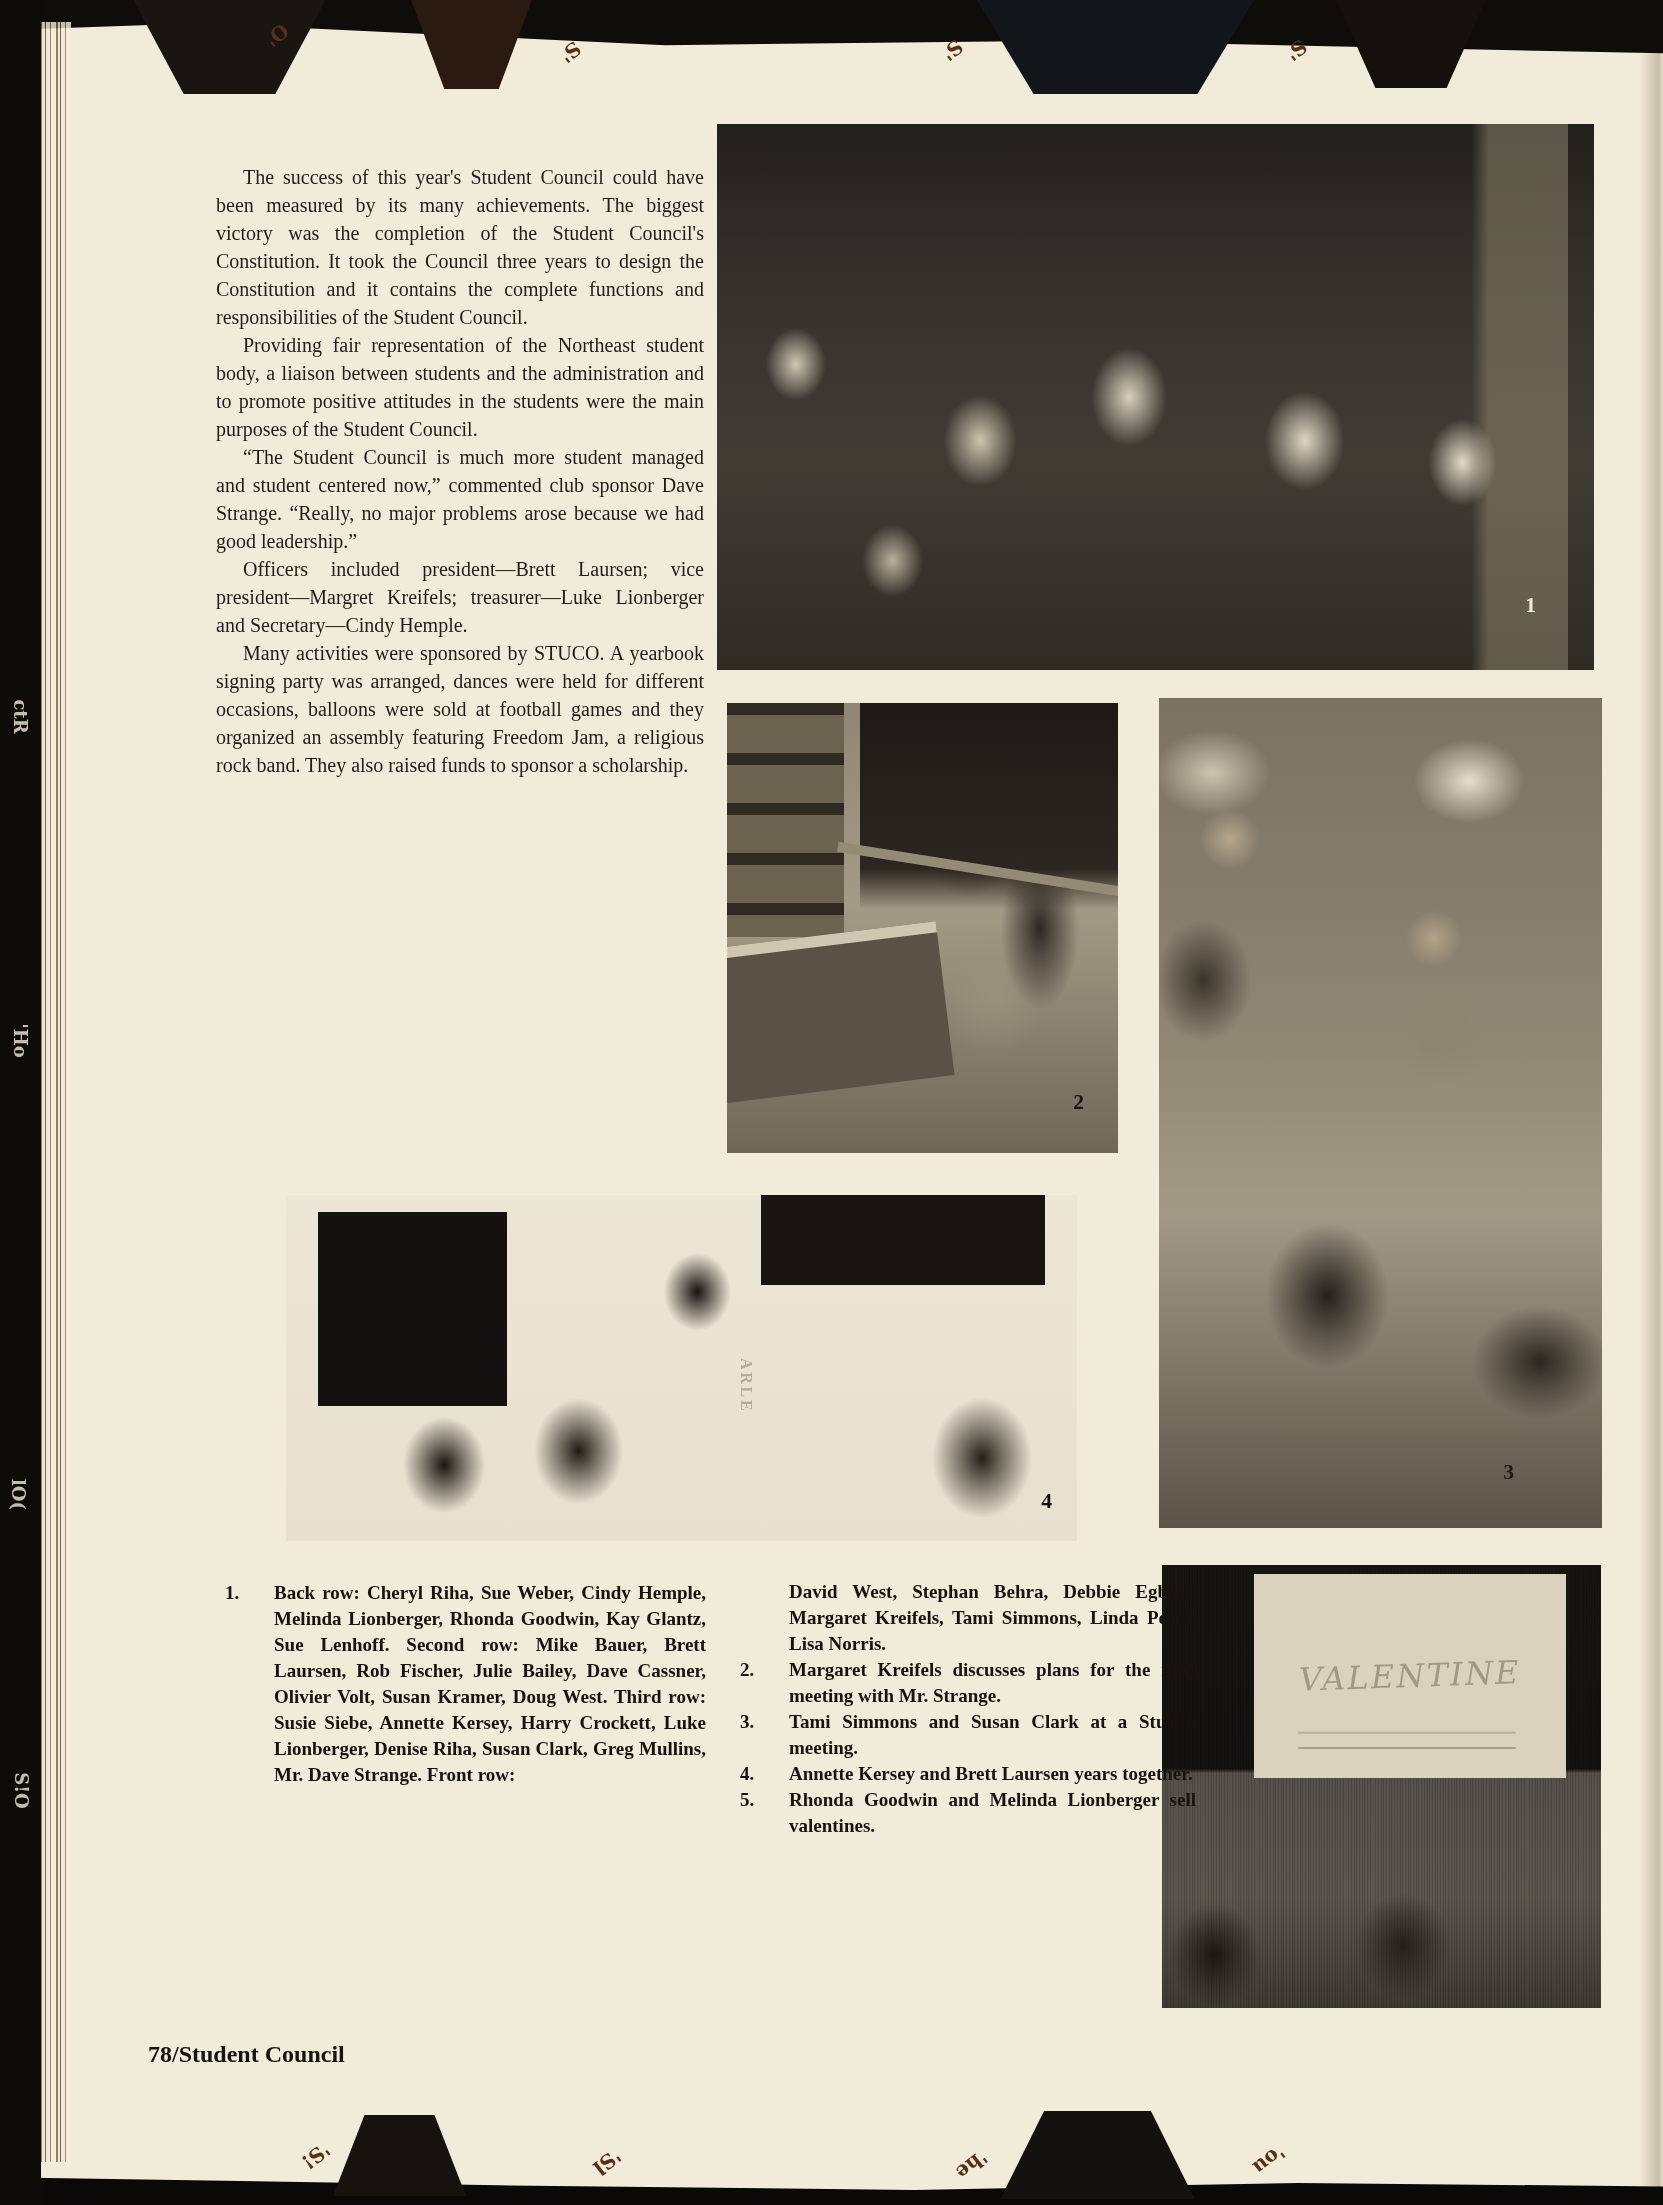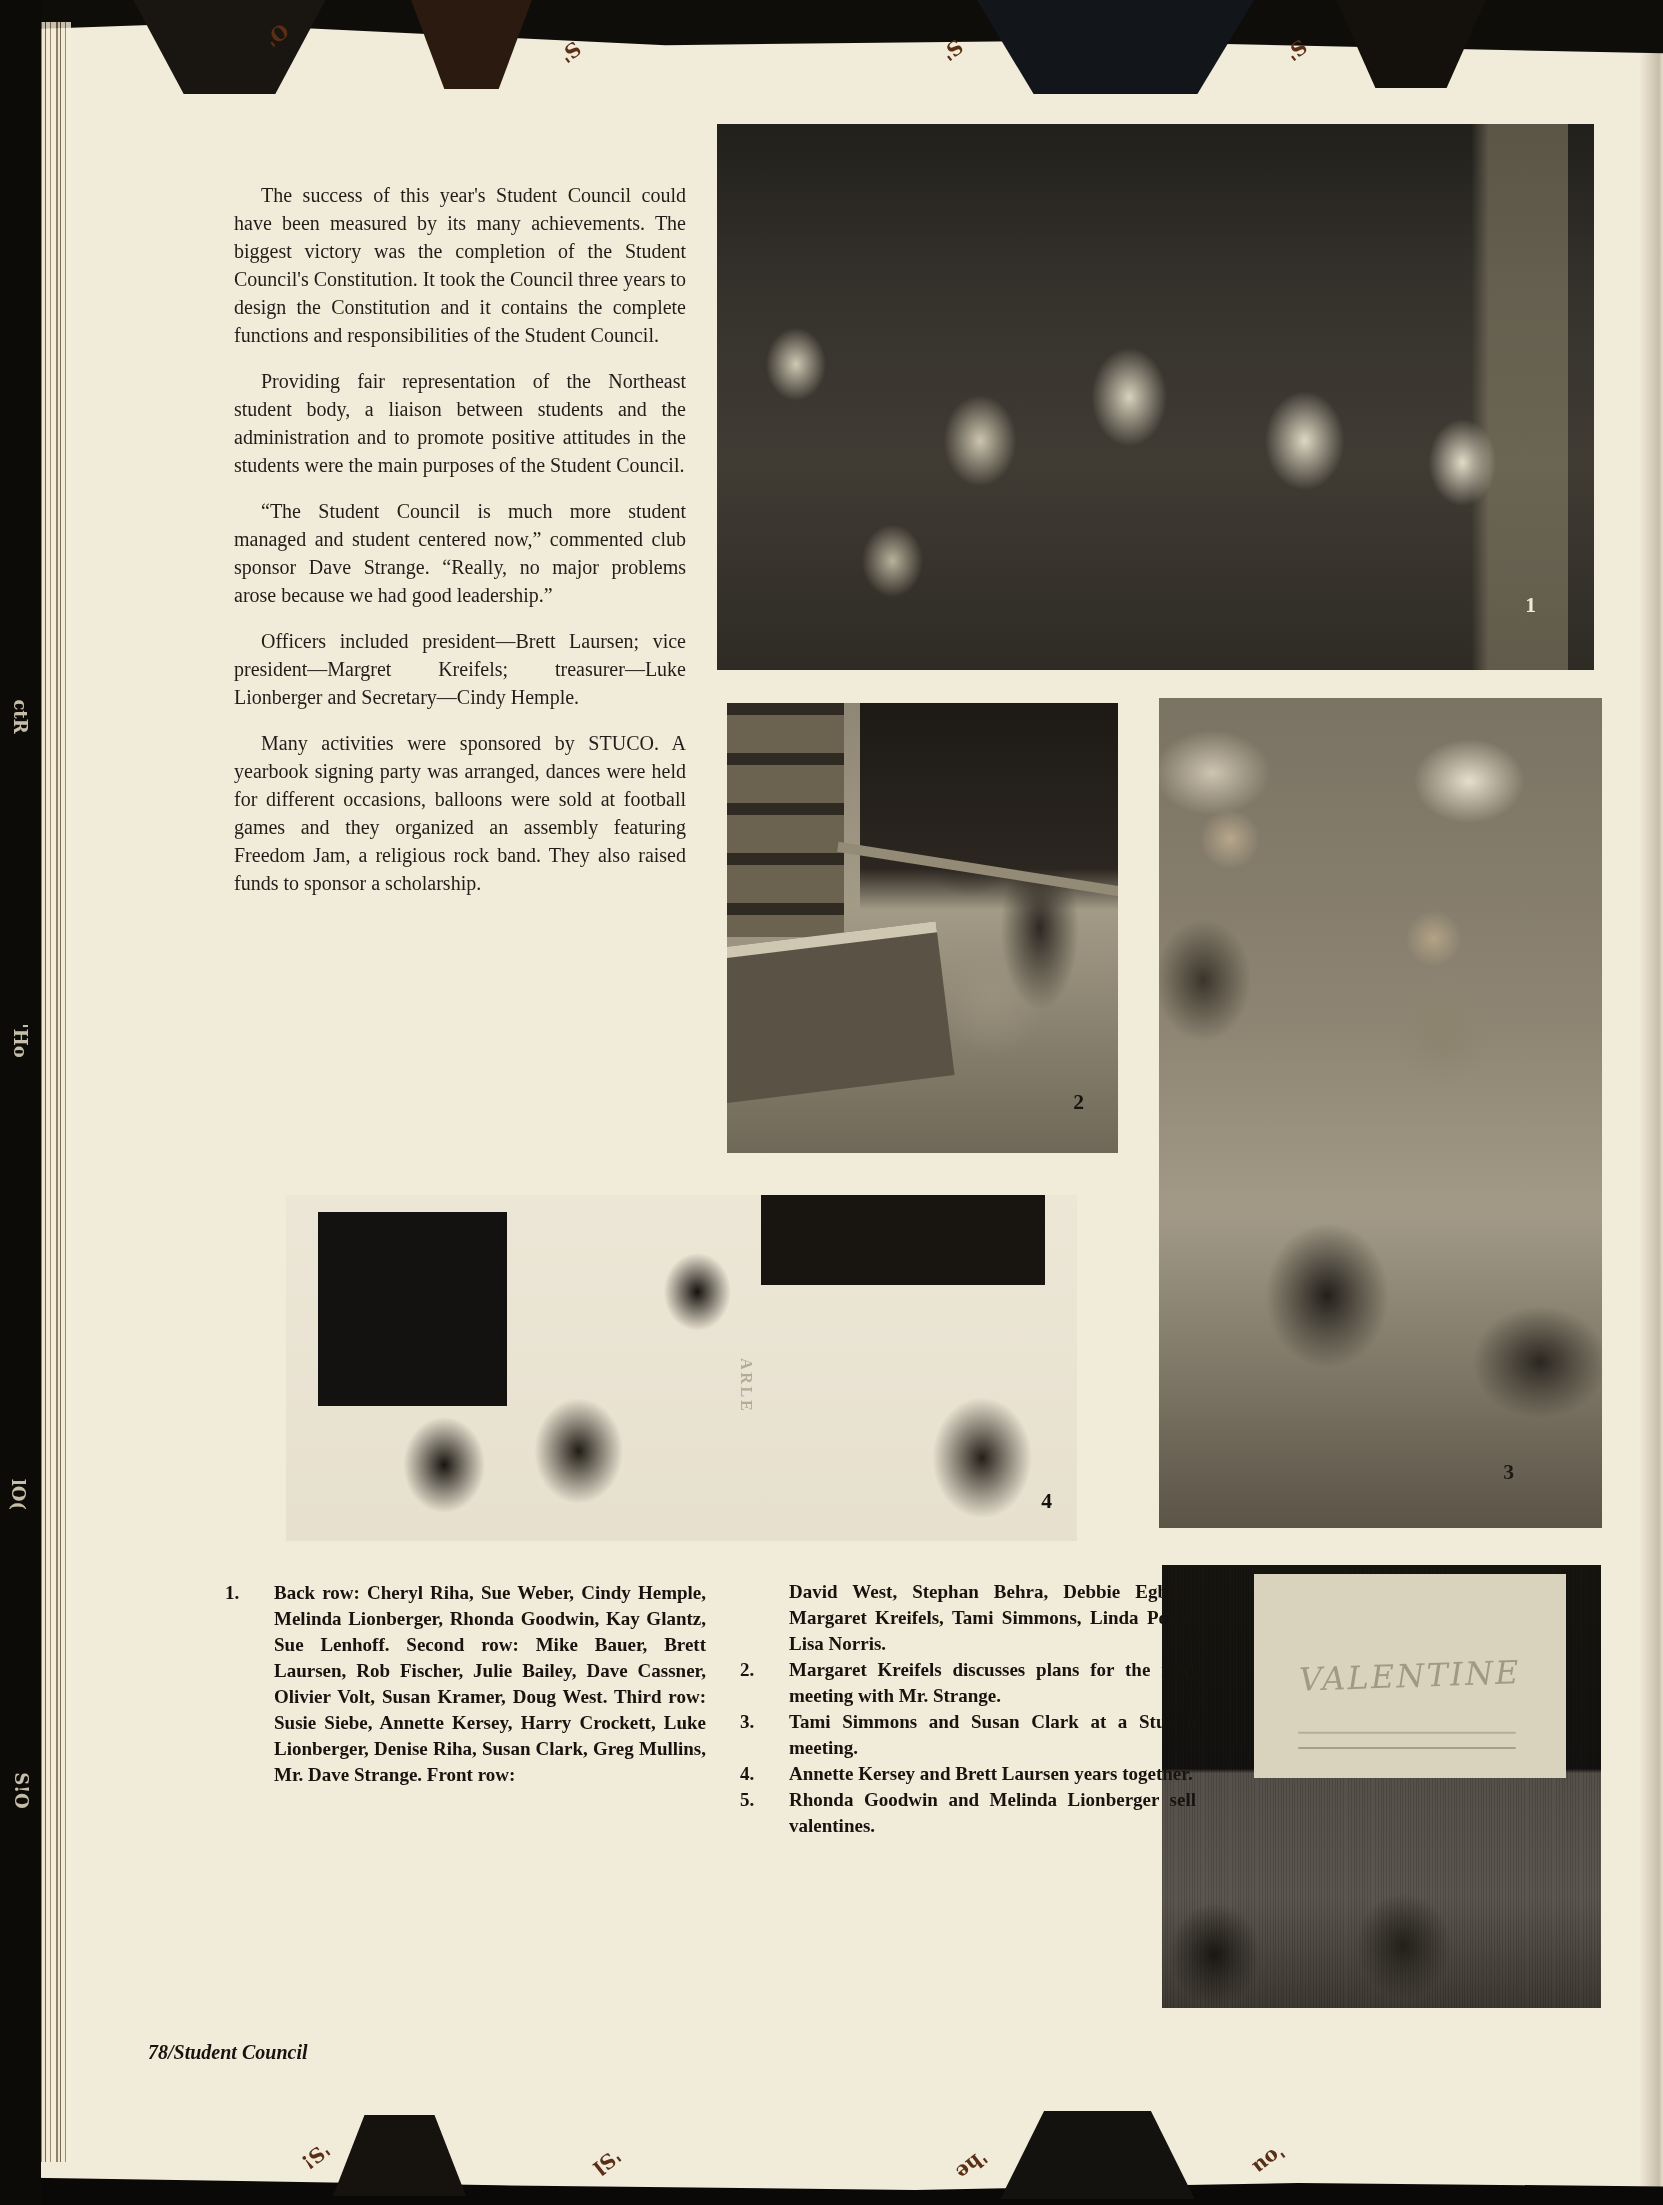--- a/index.html
+++ b/index.html
@@ -28,23 +28,23 @@
   .em{position:absolute;z-index:7;font-family:"DejaVu Serif",serif;font-weight:700;}
   .em-t,.em-b{color:#5a2f15;font-size:20px;transform:rotate(142deg);}
   .em-l{color:rgba(232,222,196,.85);font-size:18px;transform:rotate(90deg);}
 
   
   .title{position:absolute;left:146px;top:76px;width:566px;z-index:2;
     font-family:"DejaVu Serif",serif;font-weight:700;font-size:67px;line-height:1.05;
     letter-spacing:-0.9px;color:#17130e;}
   .article{position:absolute;left:216px;top:163px;width:488px;z-index:2;
     font-size:20px;line-height:28px;text-align:justify;}
-  .article p{margin:18px;text-indent:27px;}
+  .article p{margin:0;text-indent:27px;}
   .footer{position:absolute;left:148px;top:2041px;z-index:2;
-    font-size:20px;font-weight:700;font-style:italic;color:#17130e;}
+    font-size:24px;font-weight:700;color:#17130e;}
 
   
   .cap-col{position:absolute;z-index:2;font-size:19px;line-height:26px;font-weight:700;color:#17130e;}
   .cap-col1{left:225px;top:1580px;width:481px;}
   .cap-col2{left:740px;top:1579px;width:456px;font-family:Liberation Serif, serif;}
   .cap-item{position:relative;padding-left:49px;text-align:justify;margin:0;}
   .cap-num{position:absolute;left:0;top:0;}
 
   
   .photo{position:absolute;z-index:2;overflow:hidden;}

